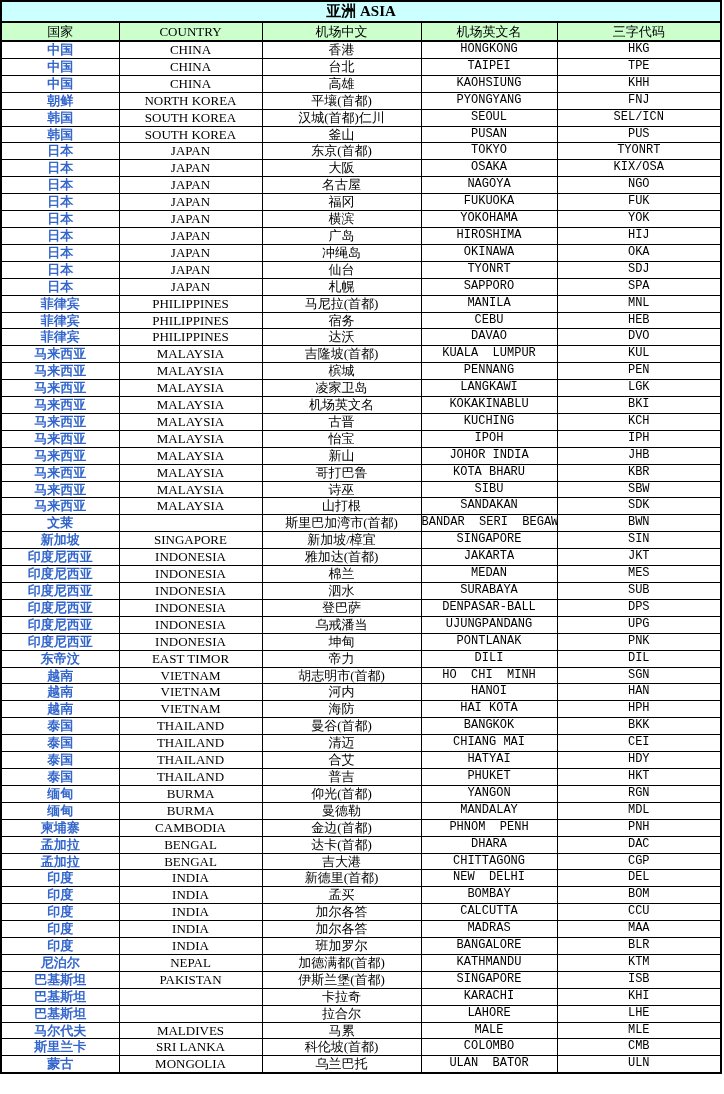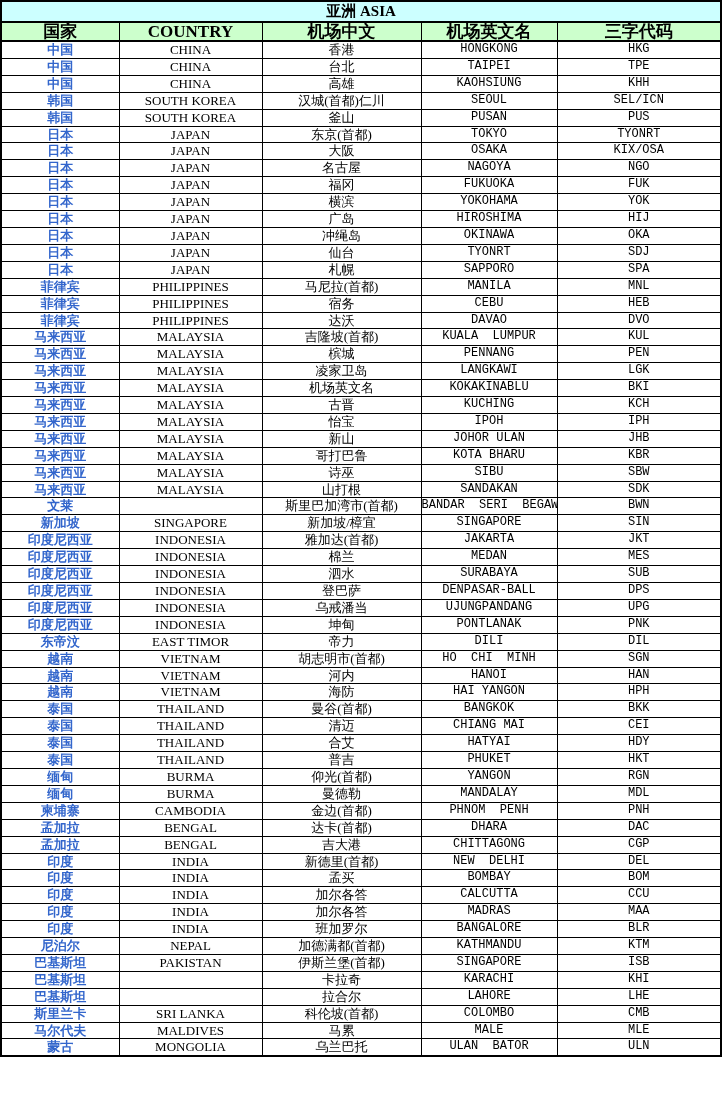--- a/index.html
+++ b/index.html
@@ -30,22 +30,22 @@
     background: var(--title-bg, #ccffff);
     font-size: 15px;
     font-weight: bold;
     color: #000000;
     height: 19px;
     line-height: 19px;
     border: 2px solid #000000;
   }
   tr.header-row th {
     background: var(--header-bg, #ccffcc);
-    font-weight: bold;
-    font-size: 17px;
+    font-weight: normal;
+    font-size: 13px;
     color: #000000;
     border-bottom: 2px solid #000000;
     height: 17px;
     line-height: 17px;
   }
   
   table { border: 2px solid #000000; }
   td.c0 {
     color: var(--country-color, #3366cc);
     font-weight: bold;
@@ -105,20 +105,27 @@
         <td class="c4">TPE</td>
       </tr>
       <tr>
         <td class="c0">中国</td>
         <td class="c1">CHINA</td>
         <td class="c2">高雄</td>
         <td class="c3">KAOHSIUNG</td>
         <td class="c4">KHH</td>
       </tr>
       <tr>
+        <td class="c0">朝鲜</td>
+        <td class="c1">NORTH KOREA</td>
+        <td class="c2">平壤(首都)</td>
+        <td class="c3">PYONGYANG</td>
+        <td class="c4">FNJ</td>
+      </tr>
+      <tr>
         <td class="c0">韩国</td>
         <td class="c1">SOUTH KOREA</td>
         <td class="c2">汉城(首都)仁川</td>
         <td class="c3">SEOUL</td>
         <td class="c4">SEL/ICN</td>
       </tr>
       <tr>
         <td class="c0">韩国</td>
         <td class="c1">SOUTH KOREA</td>
         <td class="c2">釜山</td>
@@ -248,21 +255,21 @@
         <td class="c0">马来西亚</td>
         <td class="c1">MALAYSIA</td>
         <td class="c2">怡宝</td>
         <td class="c3">IPOH</td>
         <td class="c4">IPH</td>
       </tr>
       <tr>
         <td class="c0">马来西亚</td>
         <td class="c1">MALAYSIA</td>
         <td class="c2">新山</td>
-        <td class="c3">JOHOR ULAN</td>
+        <td class="c3">JOHOR INDIA</td>
         <td class="c4">JHB</td>
       </tr>
       <tr>
         <td class="c0">马来西亚</td>
         <td class="c1">MALAYSIA</td>
         <td class="c2">哥打巴鲁</td>
         <td class="c3">KOTA BHARU</td>
         <td class="c4">KBR</td>
       </tr>
       <tr>
@@ -353,21 +360,21 @@
         <td class="c0">越南</td>
         <td class="c1">VIETNAM</td>
         <td class="c2">河内</td>
         <td class="c3">HANOI</td>
         <td class="c4">HAN</td>
       </tr>
       <tr>
         <td class="c0">越南</td>
         <td class="c1">VIETNAM</td>
         <td class="c2">海防</td>
-        <td class="c3">HAI YANGON</td>
+        <td class="c3">HAI KOTA</td>
         <td class="c4">HPH</td>
       </tr>
       <tr>
         <td class="c0">泰国</td>
         <td class="c1">THAILAND</td>
         <td class="c2">曼谷(首都)</td>
         <td class="c3">BANGKOK</td>
         <td class="c4">BKK</td>
       </tr>
       <tr>
@@ -483,34 +490,34 @@
         <td class="c4">KHI</td>
       </tr>
       <tr>
         <td class="c0">巴基斯坦</td>
         <td class="c1"></td>
         <td class="c2">拉合尔</td>
         <td class="c3">LAHORE</td>
         <td class="c4">LHE</td>
       </tr>
       <tr>
+        <td class="c0">马尔代夫</td>
+        <td class="c1">MALDIVES</td>
+        <td class="c2">马累</td>
+        <td class="c3">MALE</td>
+        <td class="c4">MLE</td>
+      </tr>
+      <tr>
         <td class="c0">斯里兰卡</td>
         <td class="c1">SRI LANKA</td>
         <td class="c2">科伦坡(首都)</td>
         <td class="c3">COLOMBO</td>
         <td class="c4">CMB</td>
       </tr>
       <tr>
-        <td class="c0">马尔代夫</td>
-        <td class="c1">MALDIVES</td>
-        <td class="c2">马累</td>
-        <td class="c3">MALE</td>
-        <td class="c4">MLE</td>
-      </tr>
-      <tr>
         <td class="c0">蒙古</td>
         <td class="c1">MONGOLIA</td>
         <td class="c2">乌兰巴托</td>
         <td class="c3">ULAN  BATOR</td>
         <td class="c4">ULN</td>
       </tr>
     </tbody>
 </table>
 
 </body></html>

